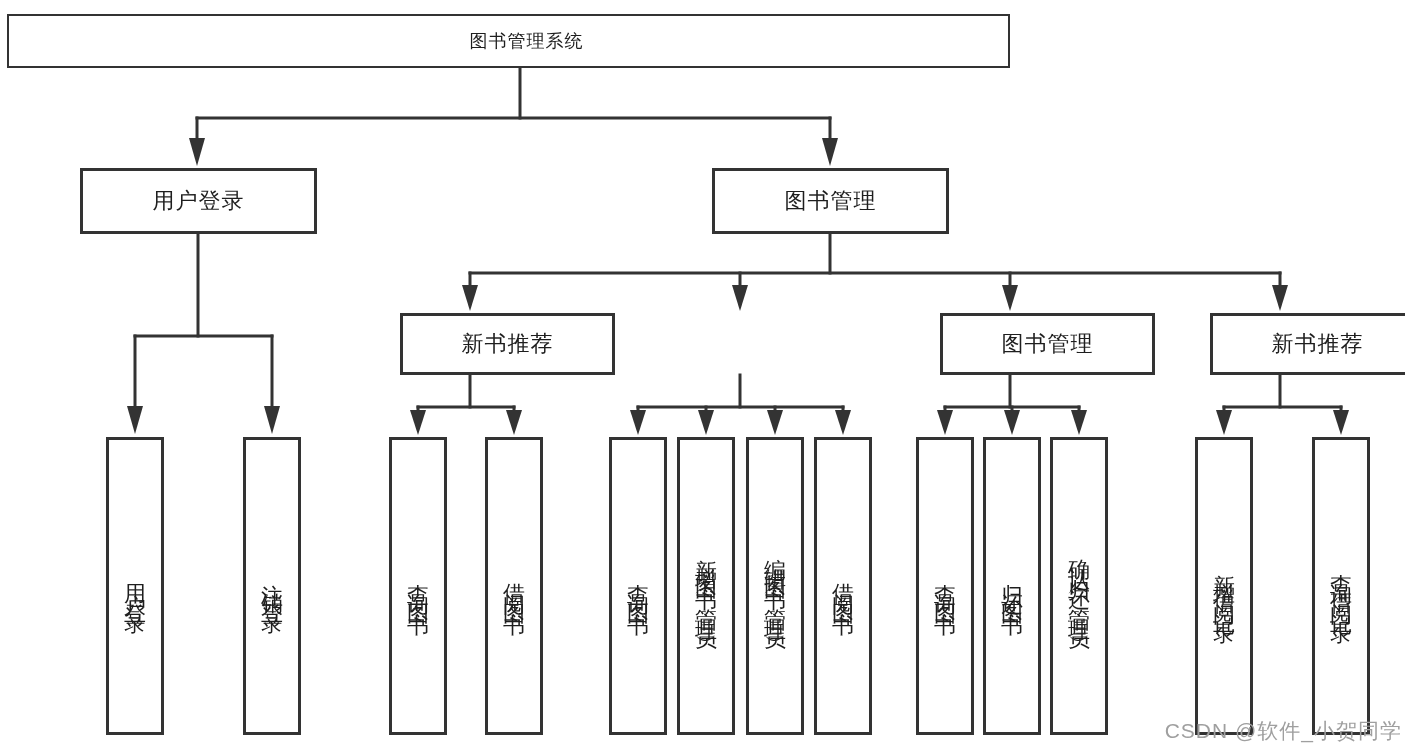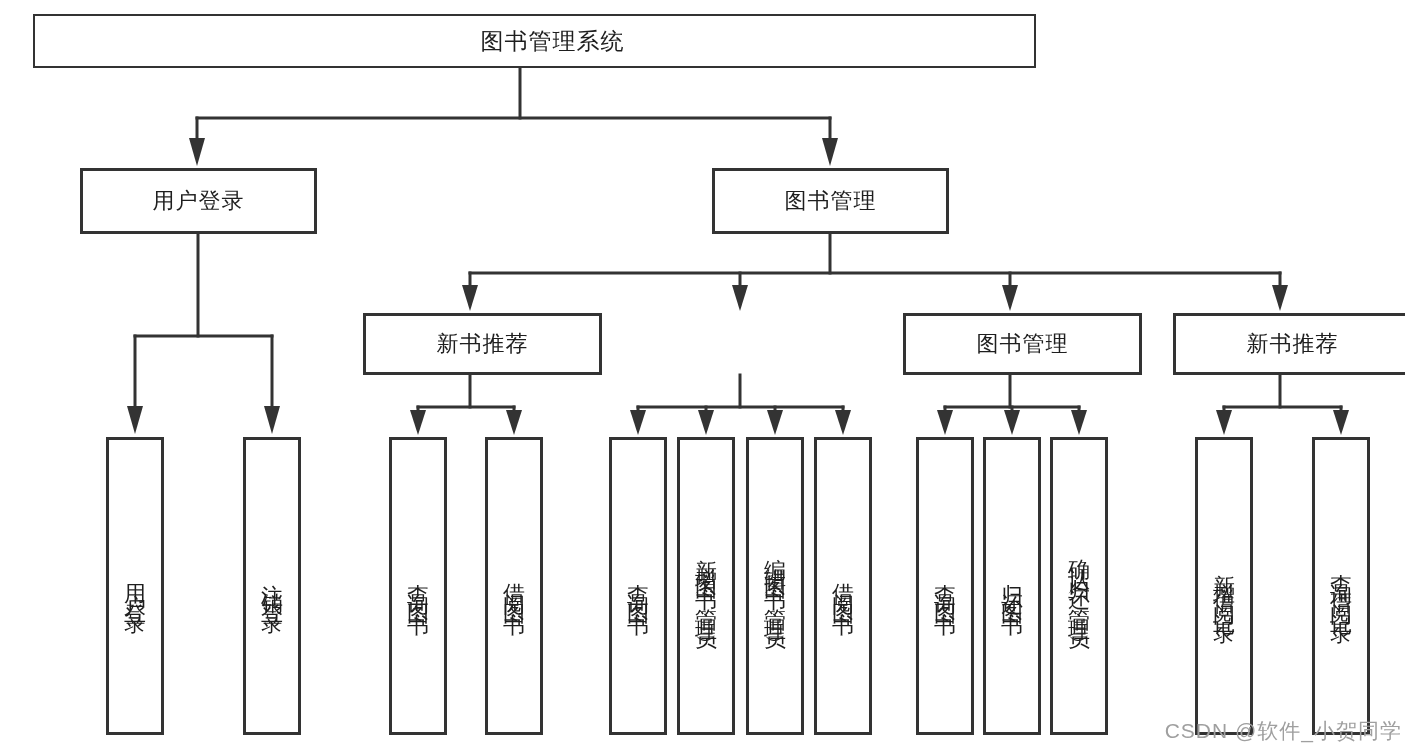--- a/index.html
+++ b/index.html
@@ -13,23 +13,23 @@
   .wires{position:absolute;left:0;top:0;width:1405px;height:747px;z-index:1;}
   .box{
     position:absolute;
     box-sizing:border-box;
     border:3px solid #333333;
     background:#ffffff;
     display:flex;align-items:center;justify-content:center;
     color:#1e1e1e;
     z-index:2;
   }
-  .root{left:33px;top:14px;width:1003px;height:54px;border-width:2.5px;font-size:23px;letter-spacing:1px;padding-left:36px;}
+  .root{left:7px;top:14px;width:1003px;height:54px;border-width:2.5px;font-size:18px;letter-spacing:1px;padding-left:36px;}
   .l2{top:168px;width:237px;height:66px;font-size:22px;letter-spacing:1px;}
-  .l3{top:313px;width:239px;height:62px;font-size:22px;letter-spacing:1px;}
+  .l3{top:313px;width:215px;height:62px;font-size:22px;letter-spacing:1px;margin-left:37px;}
   .leaf{top:437px;width:58px;height:298px;}
   .vtext{
     writing-mode:vertical-rl;
     text-orientation:mixed;
     font-size:22px;
     letter-spacing:10px;
     line-height:1;
     white-space:nowrap;
   }
   .watermark{

